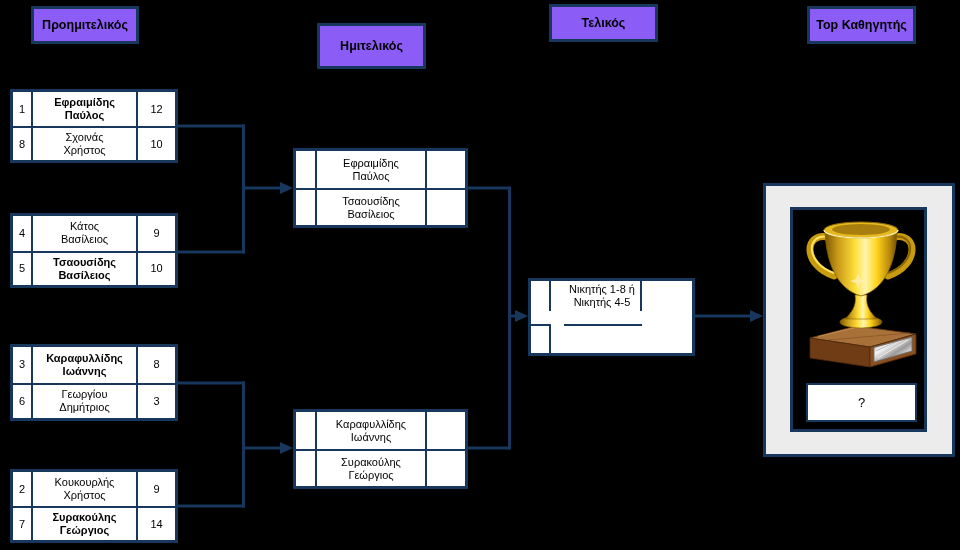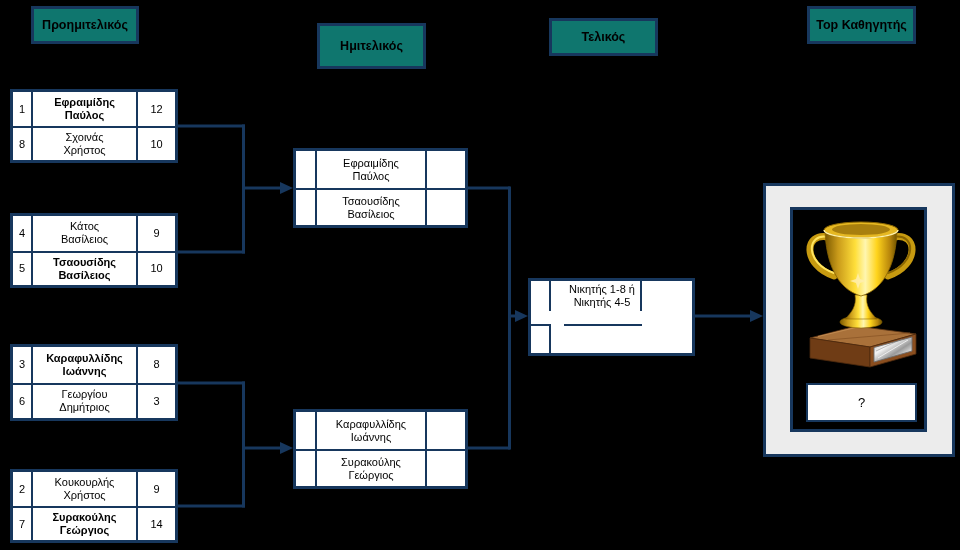--- a/index.html
+++ b/index.html
@@ -5,21 +5,21 @@
   html,body{margin:0;padding:0;}
   body{
     width:960px;height:550px;position:relative;overflow:hidden;
     background:#000;
     font-family:"Liberation Sans",sans-serif;
     color:#000;
   }
   .abs{position:absolute;box-sizing:border-box;}
   
   .hdr{
-    background:#0f766e;border:3px solid #17375D;
+    background:#8b5cf6;border:3px solid #17375D;
     display:flex;align-items:center;justify-content:center;
     font-weight:bold;font-size:12.5px;z-index:2;
   }
   
   .match{
     background:#fff;border:3px solid #17375D;
     display:grid;grid-template-rows:1fr 1fr;z-index:2;
   }
   .qf{left:10px;width:168px;grid-template-columns:20px 1fr 37px;}
   .sf{left:293px;width:175px;height:80px;grid-template-columns:21px 1fr 38px;}
@@ -87,21 +87,21 @@
     <polygon points="763,316 750,310 750,322"></polygon>
   </g>
 </svg>
 
 <div class="abs hdr" style="left:31px;top:6px;width:108px;height:38px">
   <span>Προημιτελικός</span>
 </div>
 <div class="abs hdr" style="left:317px;top:23px;width:109px;height:46px">
   <span>Ημιτελικός</span>
 </div>
-<div class="abs hdr" style="left:549px;top:18px;width:109px;height:38px">
+<div class="abs hdr" style="left:549px;top:4px;width:109px;height:38px">
   <span>Τελικός</span>
 </div>
 <div class="abs hdr" style="left:807px;top:6px;width:109px;height:38px">
   <span>Top Καθηγητής</span>
 </div>
 
 <div class="abs match qf qf1">
   <div class="cell c1">1</div>
   <div class="cell c2 name" style="font-weight: bold;">Εφραιμίδης
 Παύλος</div>

